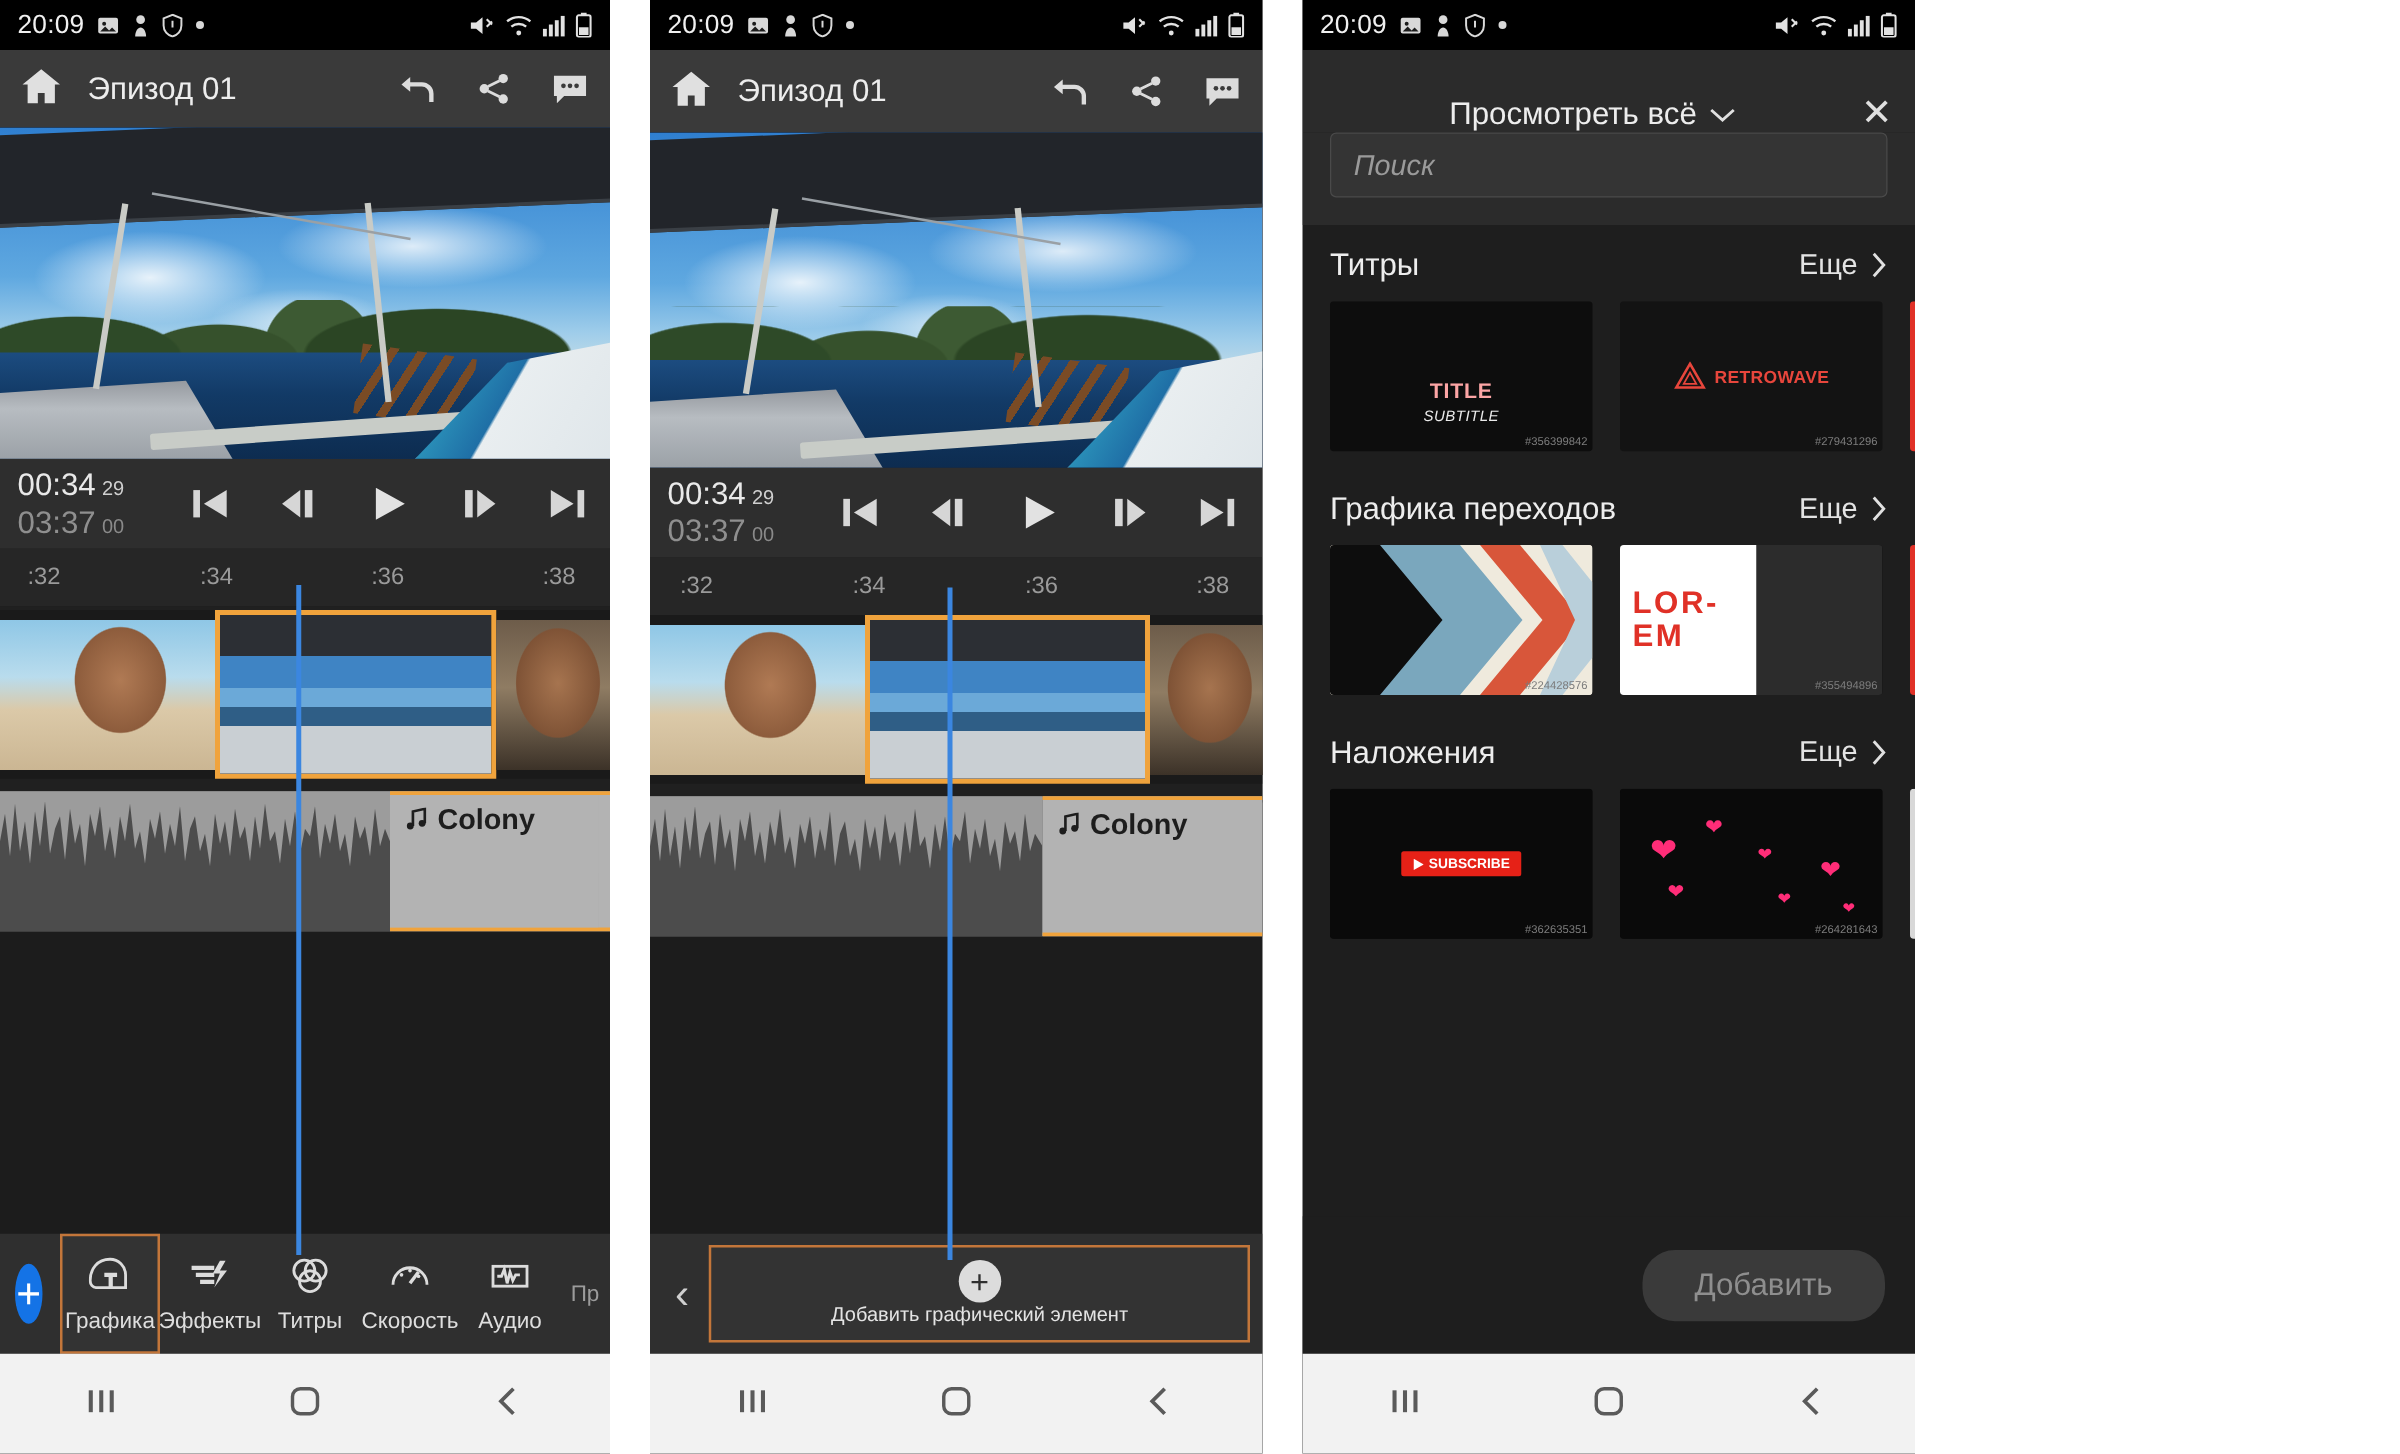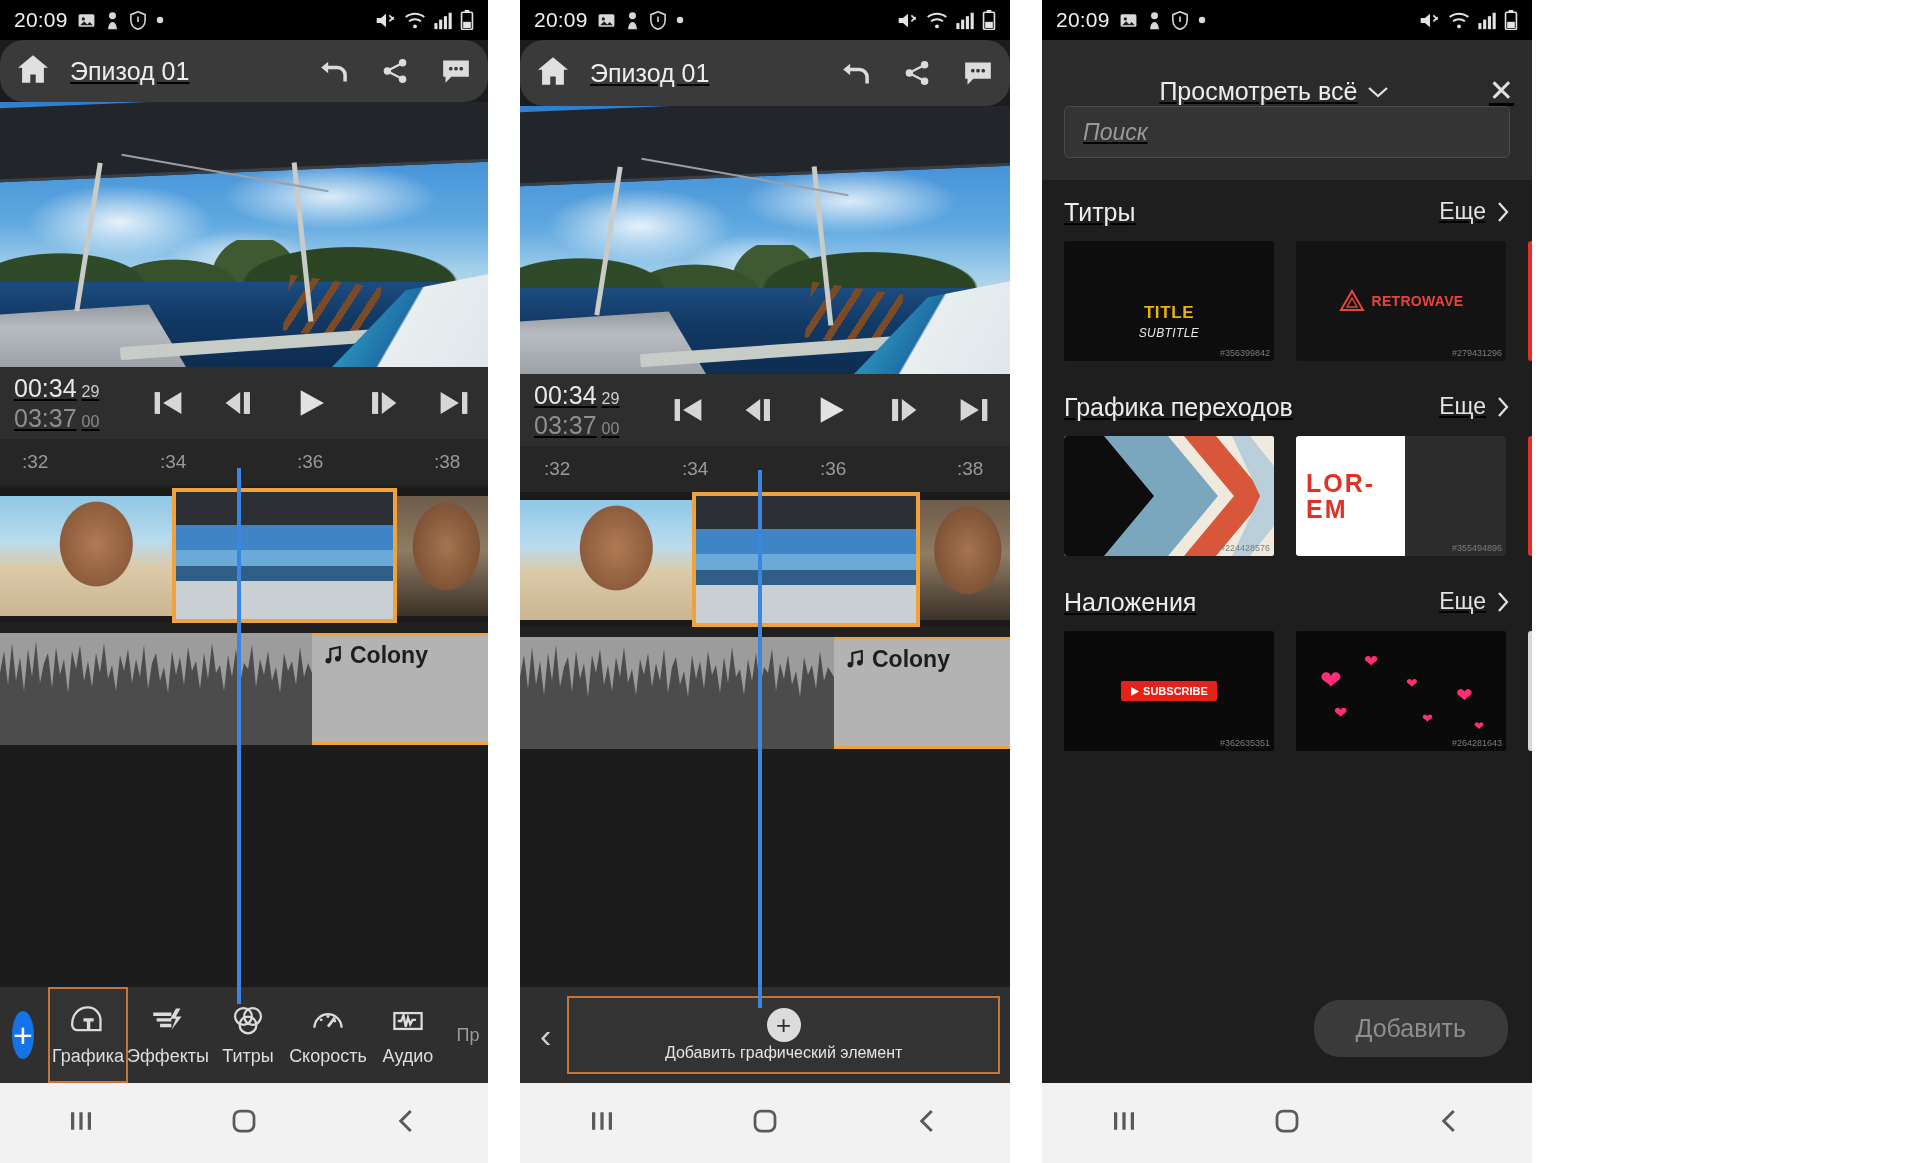--- a/index.html
+++ b/index.html
@@ -4,37 +4,37 @@
 <style>
   * { box-sizing: border-box; margin: 0; padding: 0; }
   html, body {
     width: 1920px; height: 1163px;
     background: #ffffff;
     font-family: "Liberation Sans", sans-serif;
     overflow: hidden;
   }
   .stage { position: relative; width: 1920px; height: 1163px; background: #fff; display: flex; gap: 32px; }
 
-  .phone { position: relative; width: 488px; height: 1163px; background: #1c1c1c; overflow: hidden; flex: 0 0 488px; text-decoration: underline; }
+  .phone { position: relative; width: 488px; height: 1163px; background: #1c1c1c; overflow: hidden; flex: 0 0 488px; }
   .phone.wide { width: 490px; flex: 0 0 490px; }
 
   
   .statusbar {
     height: 40px; background: #000; display: flex; align-items: center;
     padding: 0 14px; color: #e6e6e6; font-size: 21px; letter-spacing: .2px;
   }
   .sb-left { display: flex; align-items: center; gap: 9px; }
   .sb-right { margin-left: auto; display: flex; align-items: center; gap: 7px; }
   .sb-time { font-size: 21px; color: #f0f0f0; }
   .sb-ico svg { display: block; }
 
   
   .appbar {
     height: 62px; background: #3a3a3a; display: flex; align-items: center;
-    padding: 0 16px; color: #e8e8e8; border-radius: 24px;
+    padding: 0 16px; color: #e8e8e8;
   }
   .appbar .title { font-size: 25px; margin-left: 20px; color: #ededed; font-weight: 400; }
   .appbar .spacer { flex: 1; }
   .appbar .act { margin-left: 30px; display: flex; align-items: center; }
 
   
   .preview { position: relative; height: 265px; overflow: hidden; background: #12294a; }
   .preview.p2 { height: 268px; }
   .sky {
     position: absolute; inset: 0;
@@ -159,21 +159,21 @@
   .secthead .t { color: #ededed; font-size: 25px; }
   .secthead .more { margin-left: auto; color: #e3e3e3; font-size: 23px;
     display: flex; align-items: center; gap: 10px; cursor: pointer; }
   .shelf { display: flex; gap: 22px; padding: 0 22px 10px; overflow: hidden; }
   .card { flex: 0 0 210px; height: 120px; background: #0d0d0d; border-radius: 3px;
     position: relative; overflow: hidden; cursor: pointer; }
   .card .cid { position: absolute; right: 4px; bottom: 3px; color: #7c7c7c; font-size: 9px; }
 
   .tt { position: absolute; inset: 0; display: flex; flex-direction: column;
     align-items: center; justify-content: center; }
-  .tt .t1 { color: #eab308; font-size: 17px; font-weight: 700; letter-spacing: .6px; margin-top: 40px; }
+  .tt .t1 { color: #fca5a5; font-size: 17px; font-weight: 700; letter-spacing: .6px; margin-top: 40px; }
   .tt .t2 { color: #eaeaea; font-size: 12px; font-style: italic; margin-top: 3px; letter-spacing: .4px; }
 
   .retro { position: absolute; inset: 0; display: flex; align-items: center; justify-content: center; gap: 7px; }
   .retro .rw { color: #e8463c; font-size: 14px; font-weight: 700; letter-spacing: .3px; }
 
   .arrowgfx { position: absolute; inset: 0; background: #efeadd; }
   .lorem { position: absolute; inset: 0; background: #2c2c2c; display: flex; }
   .lorem .white { width: 52%; background: #fff; }
   .lorem .txt { position: absolute; left: 10px; top: 50%; transform: translateY(-50%);
     color: #e03127; font-weight: 700; font-size: 25px; line-height: 1.05; letter-spacing: 2px; }

